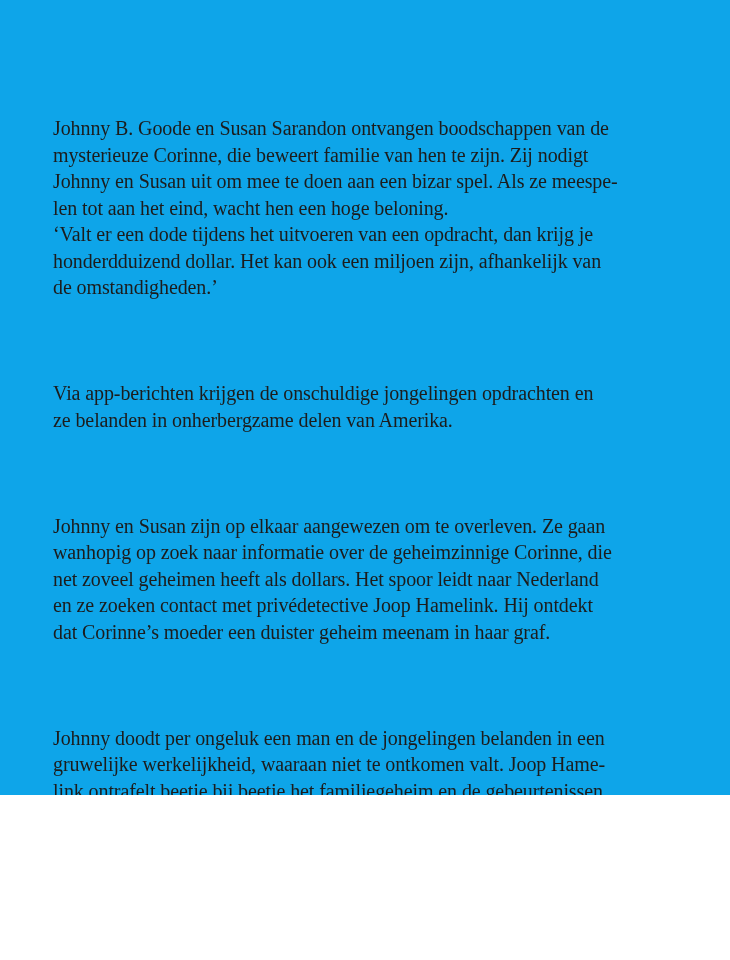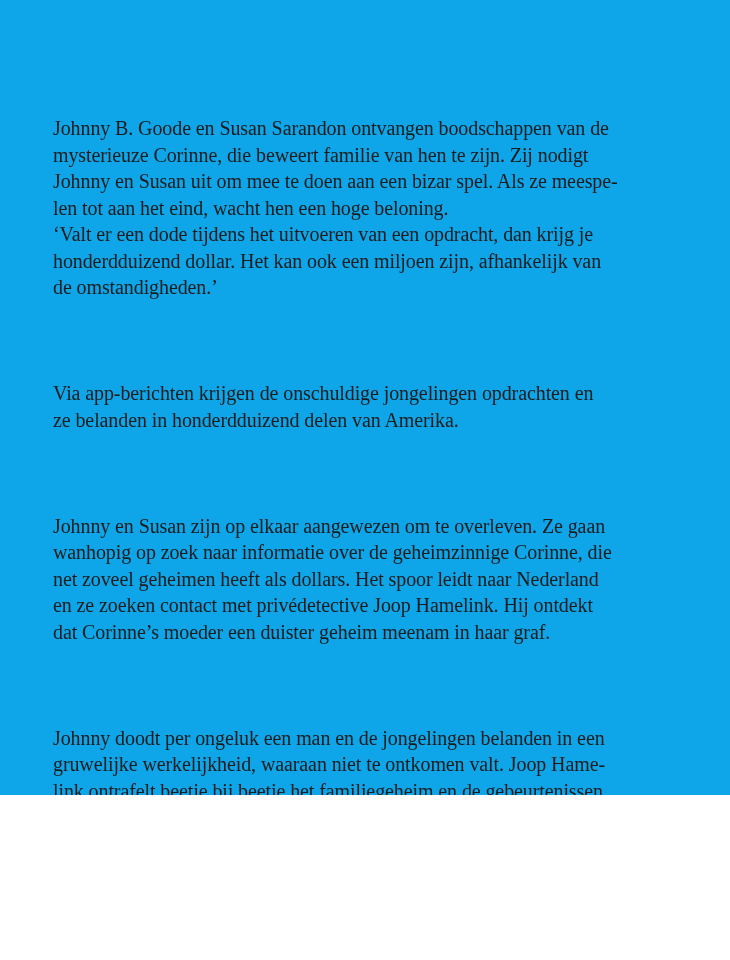--- a/index.html
+++ b/index.html
@@ -63,21 +63,21 @@
 
   <div class="blurb">
     <p>Johnny B. Goode en Susan Sarandon ontvangen boodschappen van de
 mysterieuze Corinne, die beweert familie van hen te zijn. Zij nodigt
 Johnny en Susan uit om mee te doen aan een bizar spel. Als ze meespe-
 len tot aan het eind, wacht hen een hoge beloning.
 ‘Valt er een dode tijdens het uitvoeren van een opdracht, dan krijg je
 honderdduizend dollar. Het kan ook een miljoen zijn, afhankelijk van
 de omstandigheden.’</p>
     <p>Via app-berichten krijgen de onschuldige jongelingen opdrachten en
-ze belanden in honderdduizend delen van Amerika.</p>
+ze belanden in onherbergzame delen van Amerika.</p>
     <p>Johnny en Susan zijn op elkaar aangewezen om te overleven. Ze gaan
 wanhopig op zoek naar informatie over de geheimzinnige Corinne, die
 net zoveel geheimen heeft als dollars. Het spoor leidt naar Nederland
 en ze zoeken contact met privédetective Joop Hamelink. Hij ontdekt
 dat Corinne’s moeder een duister geheim meenam in haar graf.</p>
     <p>Johnny doodt per ongeluk een man en de jongelingen belanden in een
 gruwelijke werkelijkheid, waaraan niet te ontkomen valt. Joop Hame-
 link ontrafelt beetje bij beetje het familiegeheim en de gebeurtenissen
 komen in een stroomversnelling. Er vallen meer doden, zowel in Ame-
 rika, als in Nederland. Bij iedere dode wordt de beloning aan het eind

